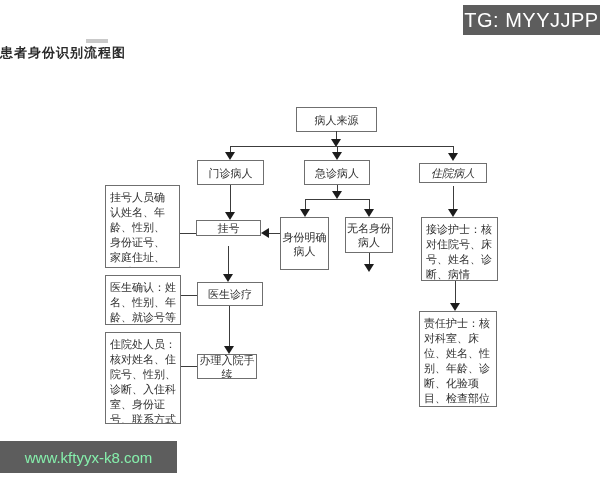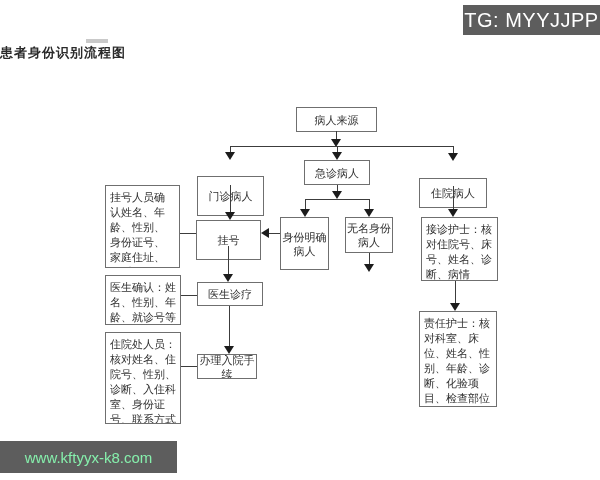--- a/index.html
+++ b/index.html
@@ -13,25 +13,25 @@
   }
   
   .box{
     position:absolute;border:1px solid #6f6f6f;background:#ffffff;
     font-size:11px;color:#303030;box-sizing:border-box;overflow:hidden;
   }
   .ctr{display:flex;align-items:center;justify-content:center;text-align:center;line-height:14px;}
   .txt{padding:4px 4px;line-height:15px;text-align:left;}
   
   .n-source{left:296px;top:107px;width:81px;height:25px;}
-  .n-outpatient{left:197px;top:176px;width:67px;height:40px;}
+  .n-outpatient{left:197px;top:160px;width:67px;height:25px;}
   .n-emergency{left:304px;top:160px;width:66px;height:25px;}
-  .n-inpatient{left:419px;top:178px;width:68px;height:30px;}
+  .n-inpatient{left:419px;top:163px;width:68px;height:20px;font-style:italic;}
   .n-regstaff{left:105px;top:185px;width:75px;height:83px;}
-  .n-register{left:196px;top:220px;width:65px;height:40px;}
+  .n-register{left:196px;top:220px;width:65px;height:16px;}
   .n-idclear{left:280px;top:217px;width:49px;height:53px;}
   .n-unnamed{left:345px;top:217px;width:48px;height:36px;}
   .n-recvnurse{left:421px;top:217px;width:77px;height:64px;}
   .n-docconfirm{left:105px;top:275px;width:76px;height:50px;}
   .n-doctreat{left:197px;top:282px;width:66px;height:24px;}
   .n-startproc{left:329px;top:272px;width:82px;height:46px;font-size:10.5px;letter-spacing:-0.2px;}
   .n-respnurse{left:419px;top:311px;width:78px;height:96px;}
   .n-admstaff{left:105px;top:332px;width:76px;height:92px;}
   .n-admproc{left:197px;top:354px;width:60px;height:25px;}
   

